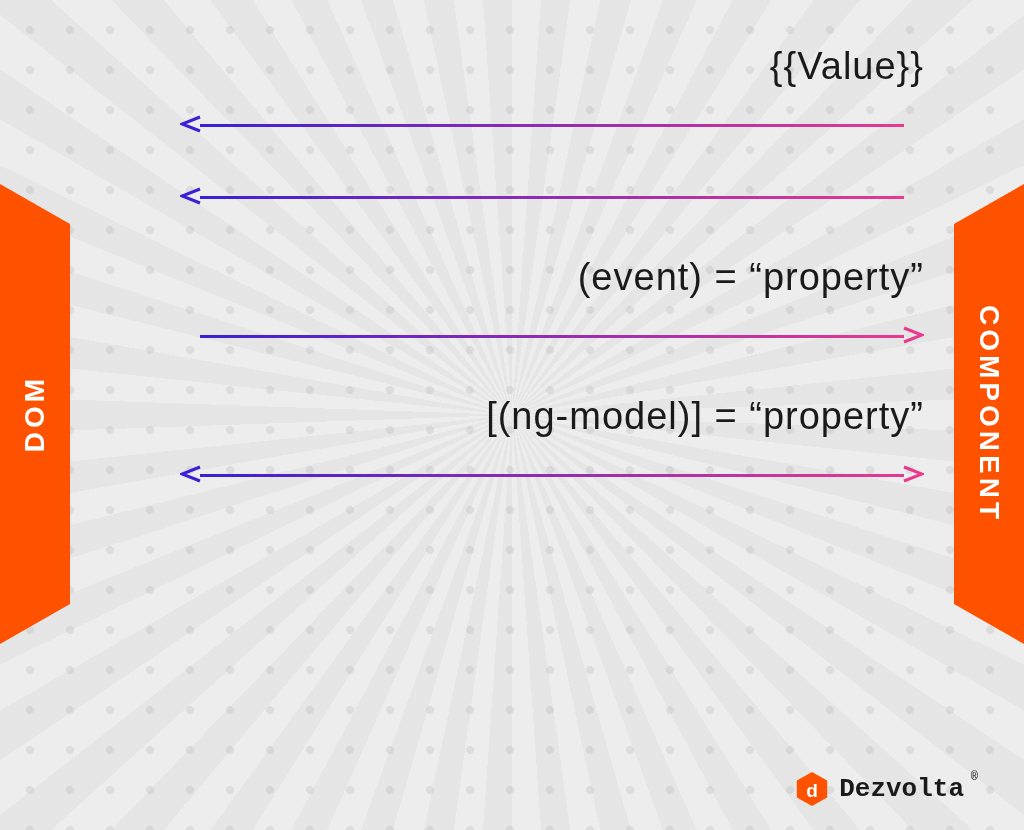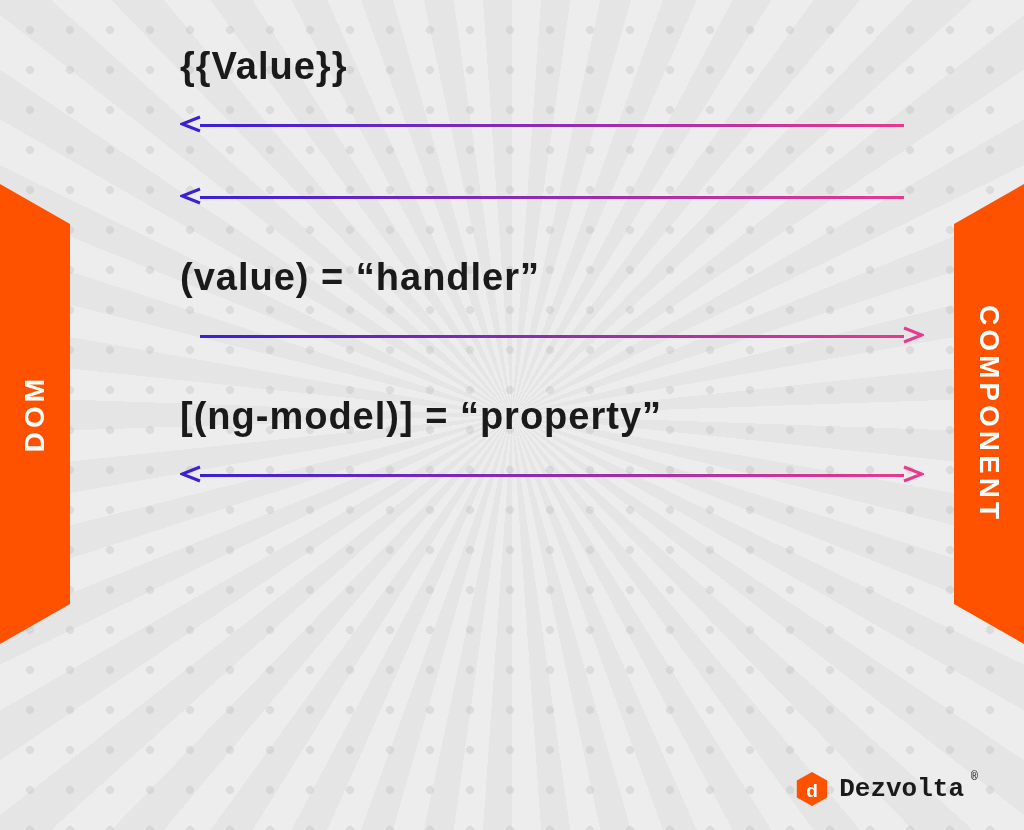--- a/index.html
+++ b/index.html
@@ -89,22 +89,22 @@
     }
     
     .binding-group {
       margin-bottom: 48px;
       position: relative;
     }
     
     .binding-label {
       color: #1a1a1a;
       font-size: 38px;
-      font-weight: 700;
-      text-align: left;
+      font-weight: 400;
+      text-align: right;
       margin-bottom: 24px;
       letter-spacing: 1px;
       font-family: 'Trebuchet MS', Arial, sans-serif;
     }
     
     .arrow-container {
       height: 24px;
       position: relative;
     }
     
@@ -191,21 +191,21 @@
   <div class="binding-group">
     <div class="arrow-container">
       <div class="arrow-line"></div>
       <svg class="arrow-head-left" width="22" height="22" viewBox="0 0 22 22">
         <path d="M 20 4 L 2 11 L 20 18" fill="none" stroke="#3b1fd6" stroke-width="3"></path>
       </svg>
     </div>
   </div>
 
   <div class="binding-group">
-    <div class="binding-label">(value) = “handler”</div>
+    <div class="binding-label">(event) = “property”</div>
     <div class="arrow-container">
       <div class="arrow-line"></div>
       <svg class="arrow-head-right" width="22" height="22" viewBox="0 0 22 22">
         <path d="M 2 4 L 20 11 L 2 18" fill="none" stroke="#e8398f" stroke-width="3"></path>
       </svg>
     </div>
   </div>
 
   <div class="binding-group">
     <div class="binding-label">[(ng-model)] = “property”</div>

